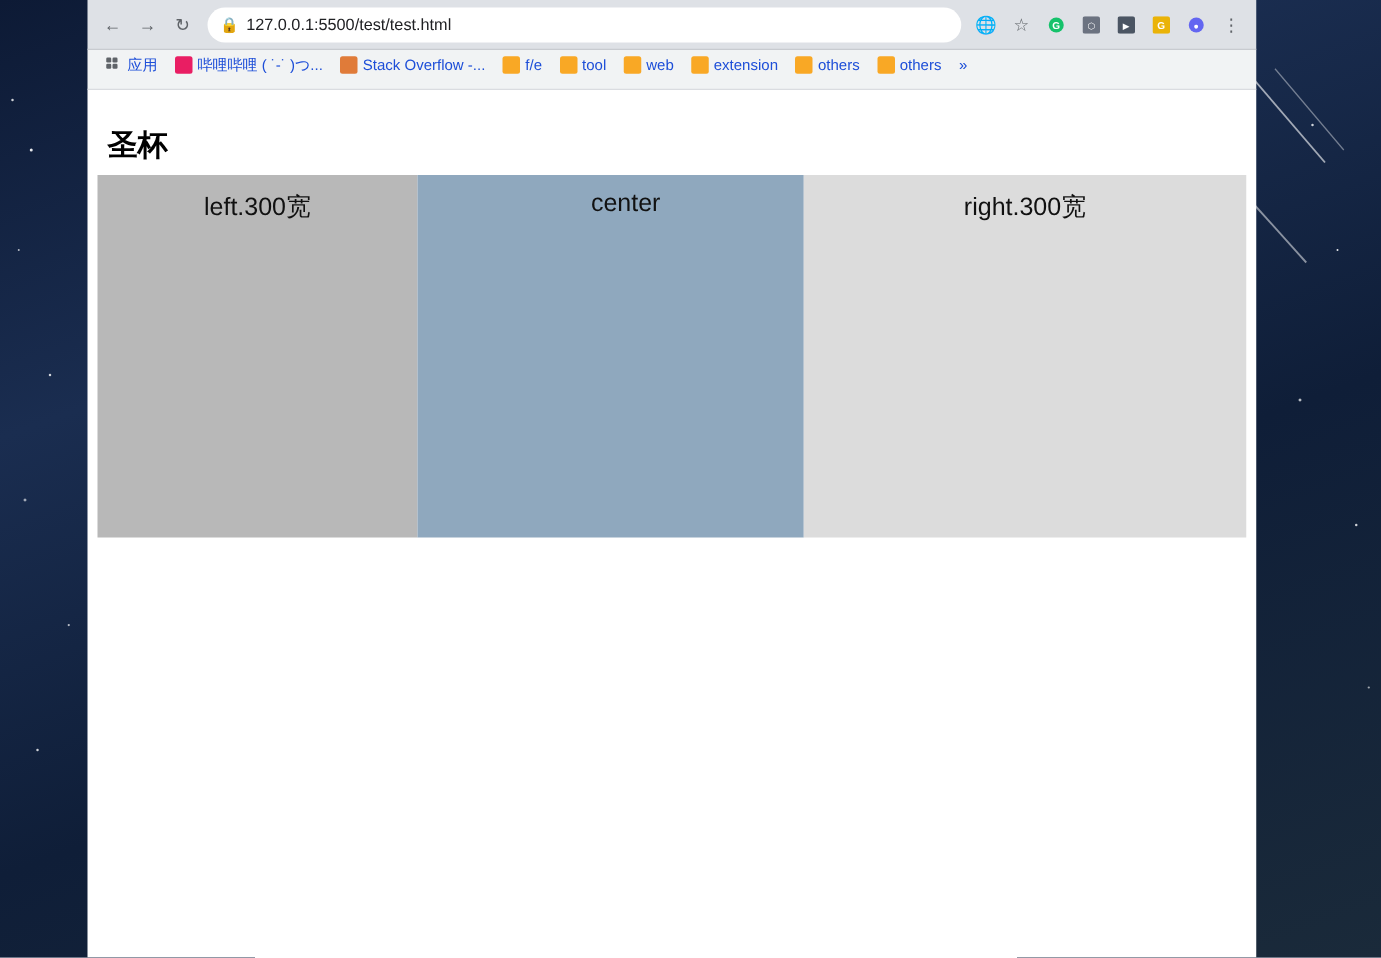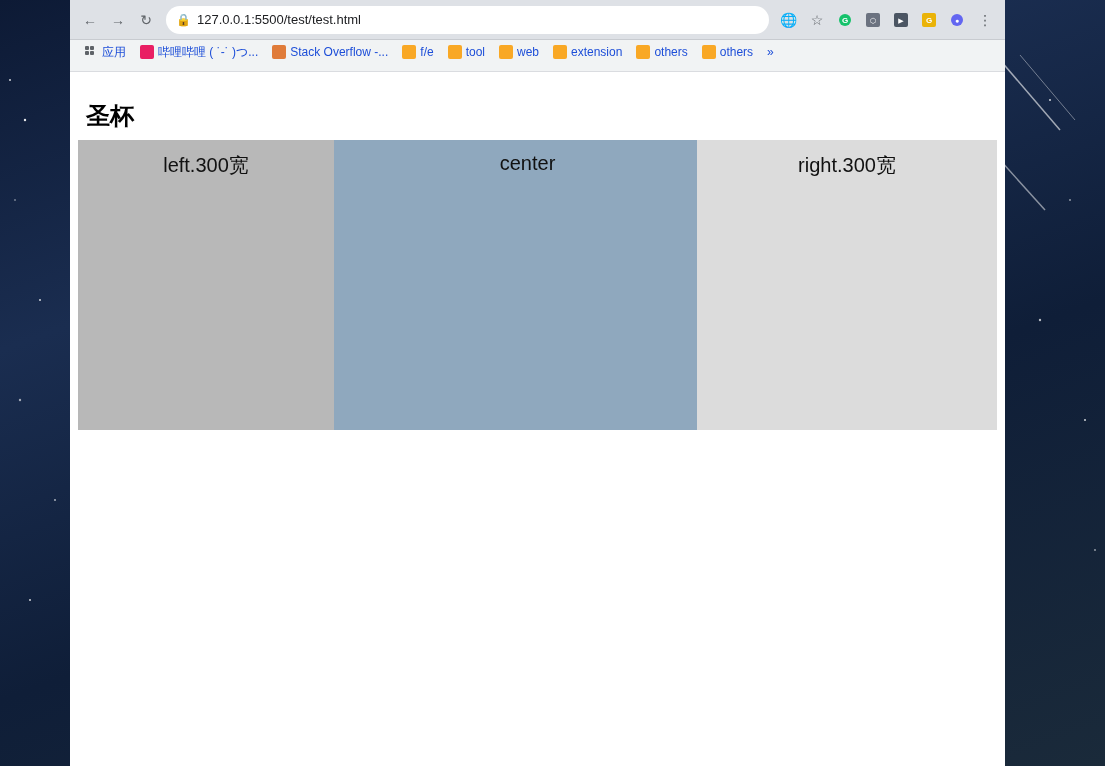--- a/index.html
+++ b/index.html
@@ -174,21 +174,21 @@
       flex-shrink: 0;
     }
 
     .col-center {
       flex: 1;
       background: #8fa8be;
       padding-left: 24px;
     }
 
     .col-right {
-      width: 300px;
+      width: 354px;
       background: #dcdcdc;
       flex-shrink: 0;
     }
   </style>
 </head>
 <body>
 
 <div class="background"></div>
 
 <svg class="stars" xmlns="http://www.w3.org/2000/svg">

